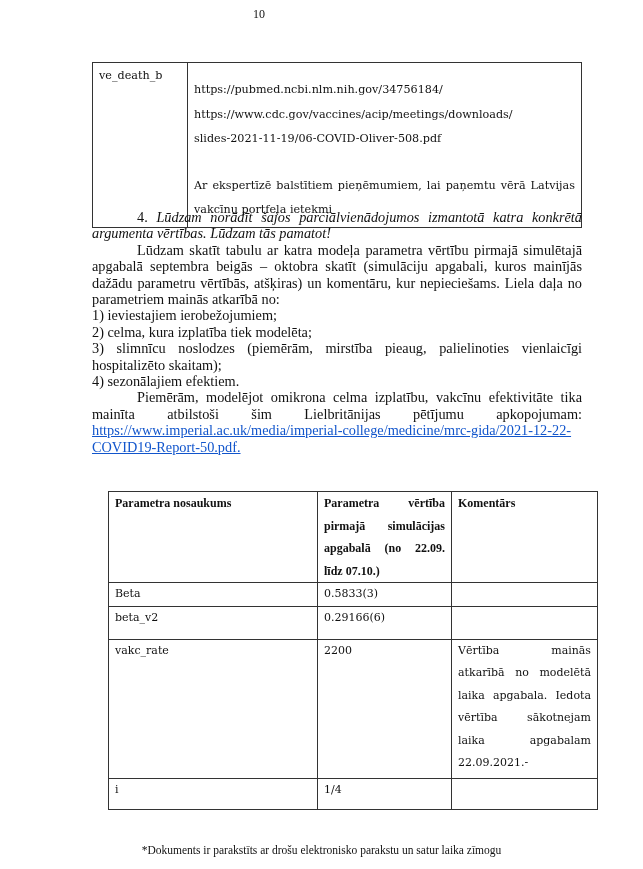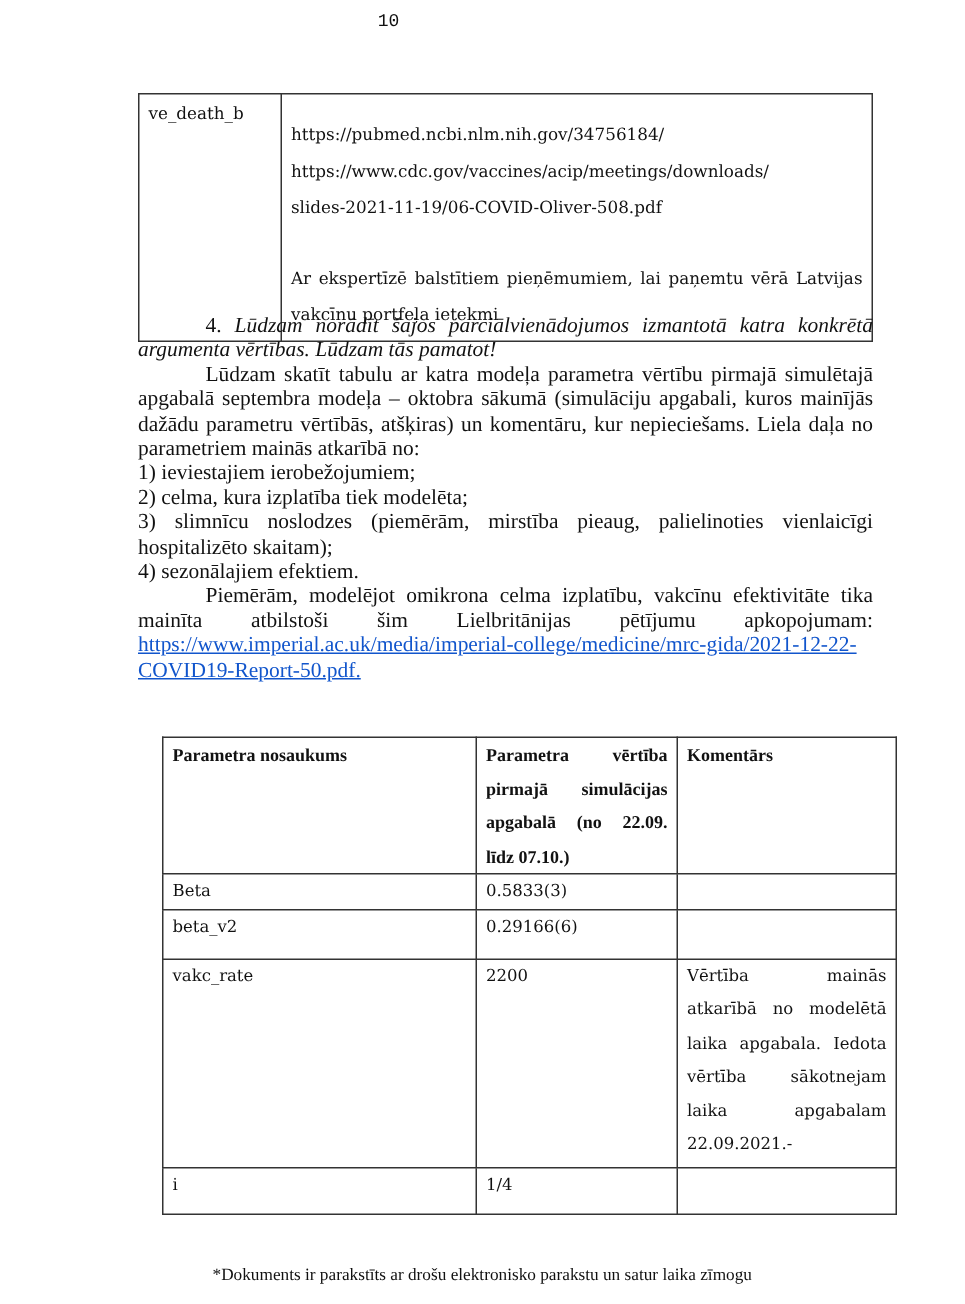--- a/index.html
+++ b/index.html
@@ -1,19 +1,19 @@
 <!DOCTYPE html>
 <html><head>
   <meta charset="utf-8">
   <style>
     html, body { margin: 0; padding: 0; background: #ffffff; }
     body { width: 643px; height: 869px; position: relative; overflow: hidden; color: #111; }
     .page-number {
       position: absolute; top: 7px; left: 0; width: 518px; text-align: center;
-      font-family: Liberation Mono, monospace; font-size: 12px;
+      font-family: Liberation Serif, serif; font-size: 12px;
     }
     table { border-collapse: collapse; position: absolute; table-layout: fixed; }
     td { border: 1.2px solid #333; vertical-align: top; padding: 0 6px; margin-left: 32px; }
     .t1 { left: 92px; top: 62px; width: 490px; font-family: "DejaVu Serif", serif; font-size: 11.2px; }
     .t1 td { line-height: 24.5px; }
     .t1 .c1 { width: 82px; padding-top: 1px; }
     .t1 .c2 { padding-top: 15px; padding-bottom: 4px; }
     .t1 .j { text-align: justify; text-align-last: left; }
     .t1 .spacer { height: 22px; }
     .body-text {
@@ -50,21 +50,21 @@
       <div>slides-2021-11-19/06-COVID-Oliver-508.pdf</div>
       <div class="spacer"></div>
       <div class="j">Ar ekspertīzē balstītiem pieņēmumiem, lai paņemtu vērā Latvijas vakcīnu portfeļa ietekmi</div>
     </td>
   </tr>
 </tbody>
   </table>
 
 <div class="body-text">
   <p class="indent"><span>4.</span> <i>Lūdzam norādīt šajos parciālvienādojumos izmantotā katra konkrētā argumenta vērtības. Lūdzam tās pamatot!</i></p>
-  <p class="indent">Lūdzam skatīt tabulu ar katra modeļa parametra vērtību pirmajā simulētajā apgabalā septembra modeļa – oktobra sākumā (simulāciju apgabali, kuros mainījās dažādu parametru vērtībās, atšķiras) un komentāru, kur nepieciešams. Liela daļa no parametriem mainās atkarībā no:</p>
+  <p class="indent">Lūdzam skatīt tabulu ar katra modeļa parametra vērtību pirmajā simulētajā apgabalā septembra beigās – oktobra skatīt (simulāciju apgabali, kuros mainījās dažādu parametru vērtībās, atšķiras) un komentāru, kur nepieciešams. Liela daļa no parametriem mainās atkarībā no:</p>
   <p>1) ieviestajiem ierobežojumiem;</p>
   <p>2) celma, kura izplatība tiek modelēta;</p>
   <p>3) slimnīcu noslodzes (piemērām, mirstība pieaug, palielinoties vienlaicīgi hospitalizēto skaitam);</p>
   <p>4) sezonālajiem efektiem.</p>
   <p class="indent"><span>Piemērām, modelējot omikrona celma izplatību, vakcīnu efektivitāte tika mainīta atbilstoši šim Lielbritānijas pētījumu apkopojumam:</span> <span class="link">https://www.imperial.ac.uk/media/imperial-college/medicine/mrc-gida/2021-12-22-COVID19-Report-50.pdf.</span></p>
 </div>
 
 <table class="t2">
   <tbody>
       <tr style="height:89px;">

